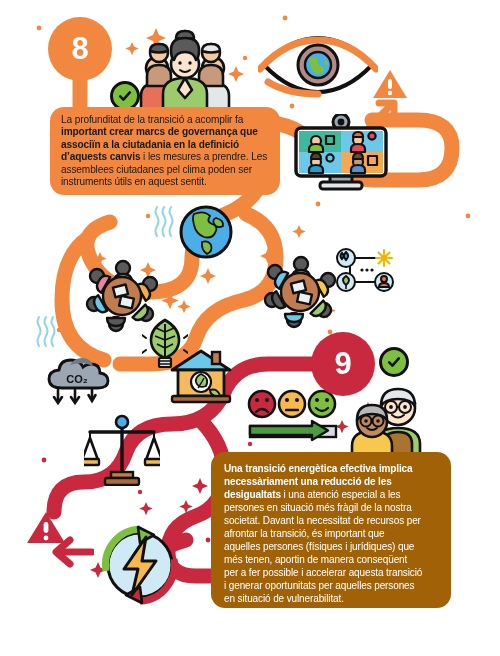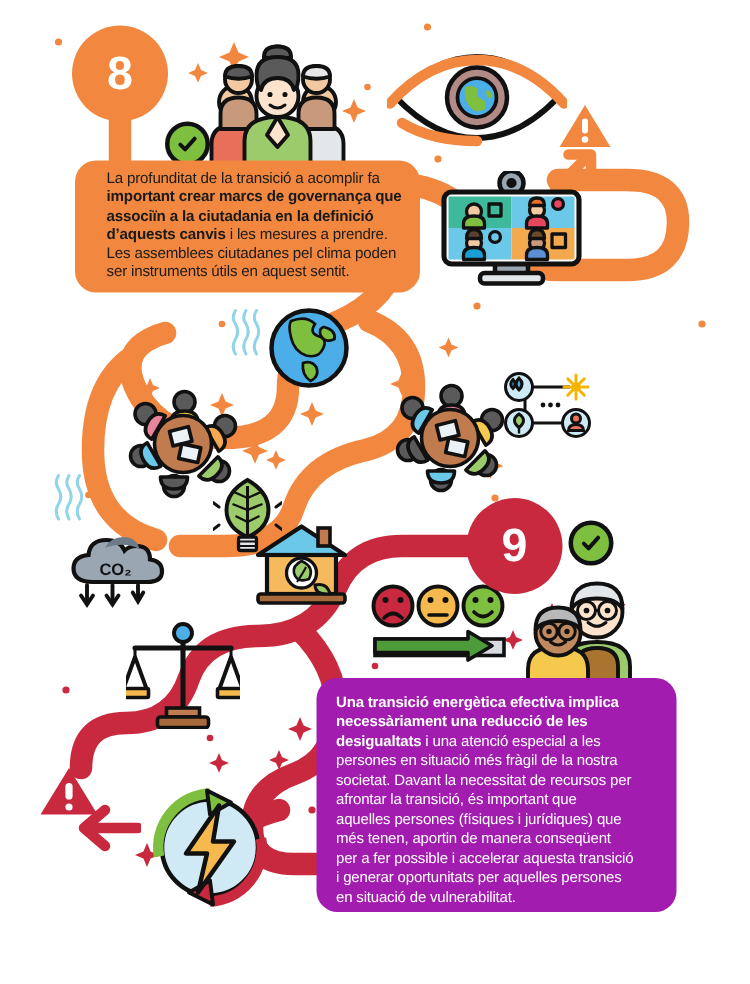--- a/index.html
+++ b/index.html
@@ -5,22 +5,22 @@
   html,body{margin:0;padding:0;background:#ffffff;}
   body{width:500px;height:656px;overflow:hidden;
        font-family:"Liberation Sans",sans-serif;}
   #stage{position:relative;width:500px;height:656px;background:#fff;overflow:hidden;}
   .layer{position:absolute;left:0;top:0;width:500px;height:656px;}
   svg.layer{pointer-events:none;}
 
   
   .bubble{position:absolute;border-radius:14px;box-sizing:border-box;}
   #bubble-8{left:50px;top:107px;width:230px;height:88px;background:#F2883F;
-            padding:7px 10px 6px 21px;}
-  #bubble-9{left:211px;top:452px;width:240px;height:156px;background:#a21caf;
+            padding:7px 10px 6px 11px;}
+  #bubble-9{left:211px;top:452px;width:240px;height:156px;background:#a16207;
             padding:10px 28px 9px 13px;}
   .btxt{margin:0;color:#1a1a1a;font-size:10.1px;line-height:12.45px;
         letter-spacing:-0.12px;}
   #bubble-9 .btxt{color:#ffffff;font-size:10.0px;line-height:13.0px;}
   .btxt b{font-weight:bold;}
 
   
   .badge{position:absolute;border-radius:50%;display:flex;align-items:center;
          justify-content:center;color:#fff;font-weight:bold;}
   #badge-8{left:48px;top:17px;width:64px;height:64px;background:#F2883F;

